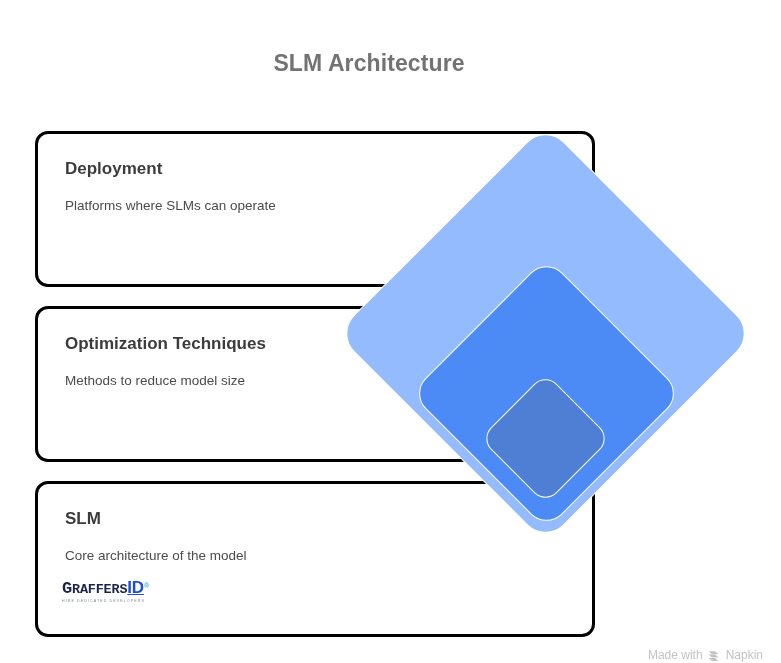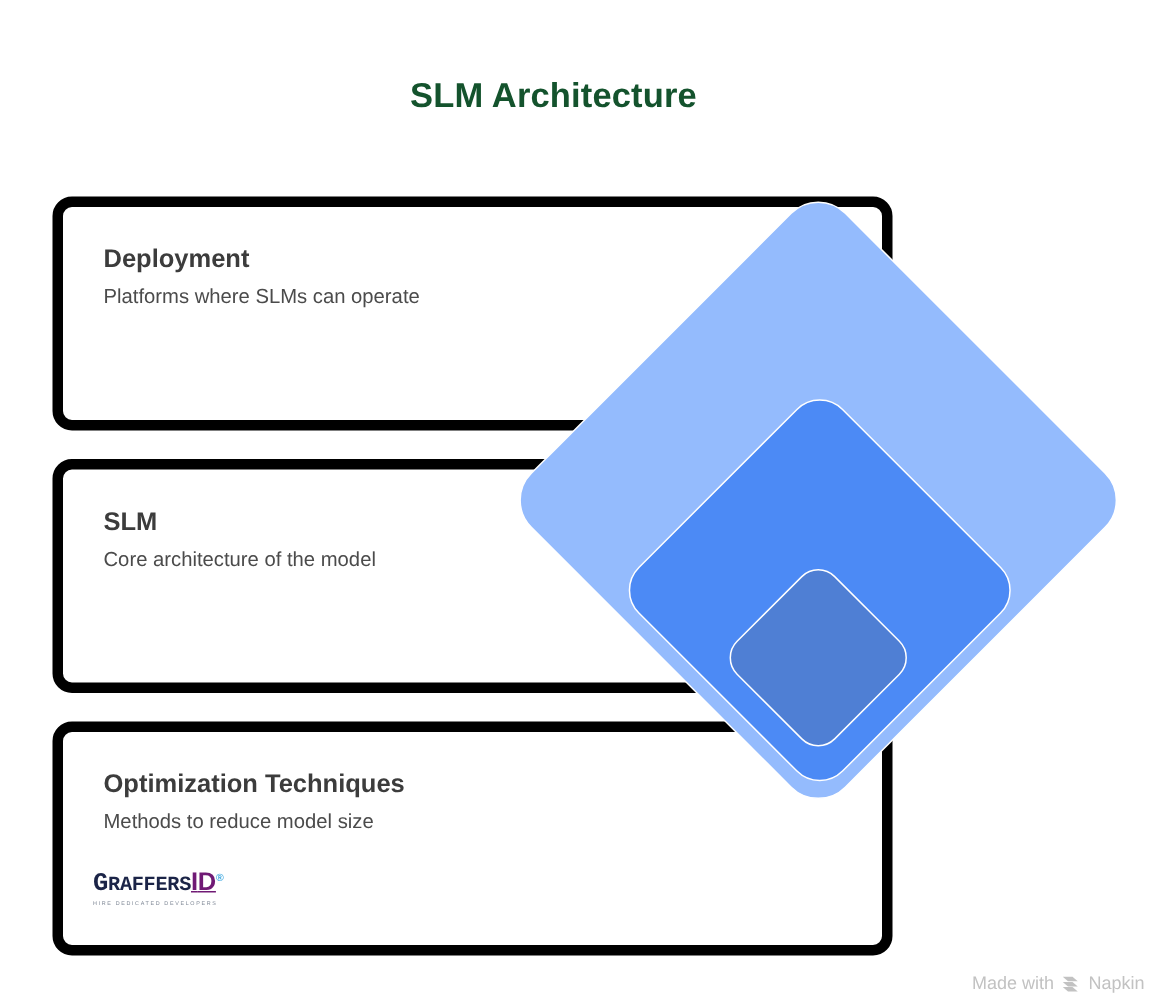--- a/index.html
+++ b/index.html
@@ -22,55 +22,55 @@
 
   
   .page-title {
     position: absolute;
     top: 50px;
     left: 0;
     width: 738px;
     text-align: center;
     font-size: 23px;
     font-weight: bold;
-    color: #14532d;
+    color: #737373;
     letter-spacing: 0.1px;
   }
 
   
   .cards-layer {
     position: absolute;
     left: 35px;
     top: 131px;
     width: 560px;
     z-index: 1;
   }
   .card {
     position: relative;
     box-sizing: border-box;
     width: 560px;
     height: 156px;
-    border: 7px solid #000000;
+    border: 3px solid #000000;
     border-radius: 13px;
     background: transparent;
     margin-bottom: 19px;
   }
   .card-title {
     position: absolute;
     left: 27px;
     top: 25px;
     font-size: 17px;
     font-weight: bold;
     color: #3c3c3c;
     white-space: nowrap;
   }
   .card-desc {
     position: absolute;
     left: 27px;
-    top: 52px;
+    top: 64px;
     font-size: 13.5px;
     font-weight: normal;
     color: #4b4b4b;
     white-space: nowrap;
   }
 
   
   .diamonds-layer {
     position: absolute;
     left: 0;
@@ -129,21 +129,21 @@
     white-space: nowrap;
   }
   .brand-graffers {
     color: #1b2447;
     font-family: Liberation Mono, monospace;
   }
   .brand-graffers .cap {
     font-size: 17px;
   }
   .brand-id {
-    color: #701a75;
+    color: #1d4ed8;
     text-decoration: underline;
   }
   .brand-id .cap {
     font-size: 17px;
   }
   .brand-tm {
     font-size: 7px;
     color: #3ea8e0;
     vertical-align: super;
   }
@@ -187,27 +187,27 @@
   <div class="page-title">SLM Architecture</div>
 
   <div class="cards-layer">
 
     <div class="card">
       <div class="card-title">Deployment</div>
       <div class="card-desc">Platforms where SLMs can operate</div>
     </div>
 
     <div class="card">
+      <div class="card-title">Optimization Techniques</div>
+      <div class="card-desc">Methods to reduce model size</div>
+    </div>
+
+    <div class="card">
       <div class="card-title">SLM</div>
       <div class="card-desc">Core architecture of the model</div>
-    </div>
-
-    <div class="card">
-      <div class="card-title">Optimization Techniques</div>
-      <div class="card-desc">Methods to reduce model size</div>
     </div>
 
   </div>
 
   <div class="diamonds-layer">
     <div class="diamond diamond-outer"></div>
     <div class="diamond diamond-middle"></div>
     <div class="diamond diamond-inner"></div>
   </div>
 

